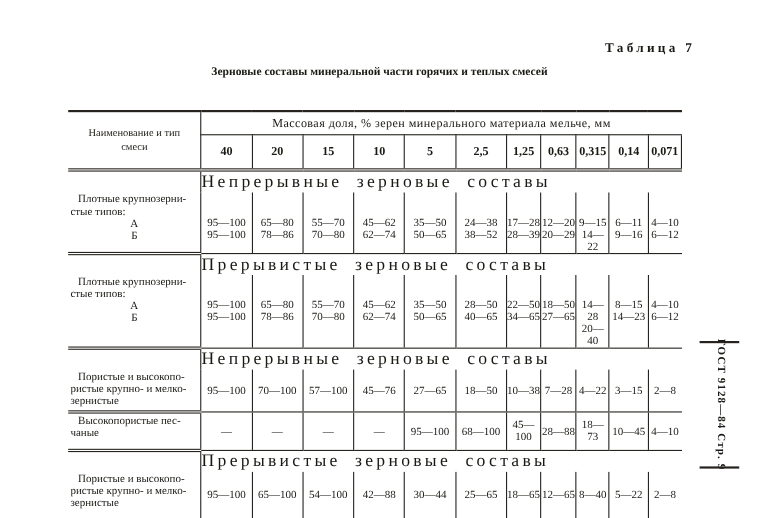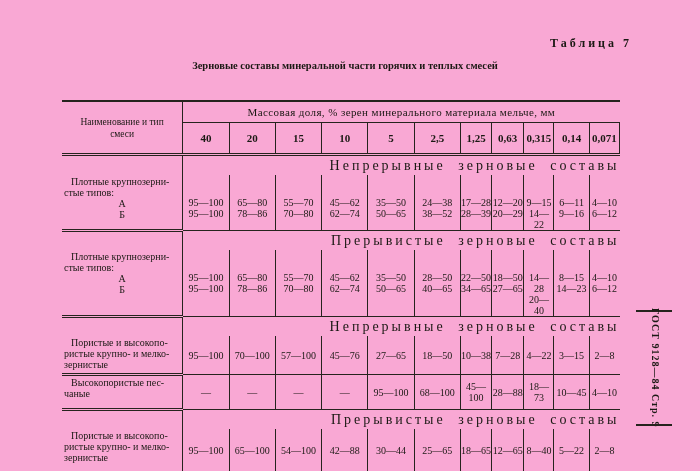--- a/index.html
+++ b/index.html
@@ -1,18 +1,18 @@
 <!DOCTYPE html>
 <html><head>
 <meta charset="utf-8">
 <style>
   html, body { margin:0; padding:0; background:#e9e8e4; }
   .page {
     position:relative; width:700px; height:471px; overflow:hidden;
-    background:#f9a8d4;
+    background:#ffffff;
     font-family:"Liberation Serif","DejaVu Serif",serif;
     color:#1b1914;
   }
   .tbl-label {
     position:absolute; top:36px; left:550px;
     font-weight:bold; font-size:12px; letter-spacing:3px; white-space:nowrap;
   }
   .doc-title {
     position:absolute; top:60px; left:90px; width:510px;
     text-align:center; font-weight:bold; font-size:10.5px; line-height:12.5px;
@@ -43,22 +43,22 @@
     text-align:center; vertical-align:middle; font-size:11px; letter-spacing:0.4px;
   }
   td.size {
     height:30px; border-left:1px solid #26231e; border-bottom:3px double #26231e;
     text-align:center; vertical-align:middle; font-size:11px; font-weight:bold;
   }
   td.size.last { border-right:1px solid #26231e;margin-left:11px; }
 
   td.sname  { border-right:1px solid #26231e; }
   td.stitle {
-    height:19px; text-align:right; vertical-align:middle;
-    font-size:14px; letter-spacing:3px; word-spacing:6px; padding-top:2px;
+    height:19px; text-align:left; vertical-align:middle;
+    font-size:16px; letter-spacing:3px; word-spacing:6px; padding-top:2px;
   }
 
   tr.grp td.label {
     border-right:1px solid #26231e; border-bottom:3px double #26231e;
     vertical-align:top; text-align:left;
     font-size:10px; line-height:11px; padding:1px 2px 0 2px;margin-left:12px;
   }
   tr.grp td.val {
     border-left:1px solid #26231e; border-bottom:1px solid #26231e;
     text-align:center; font-size:10px; line-height:11px;

